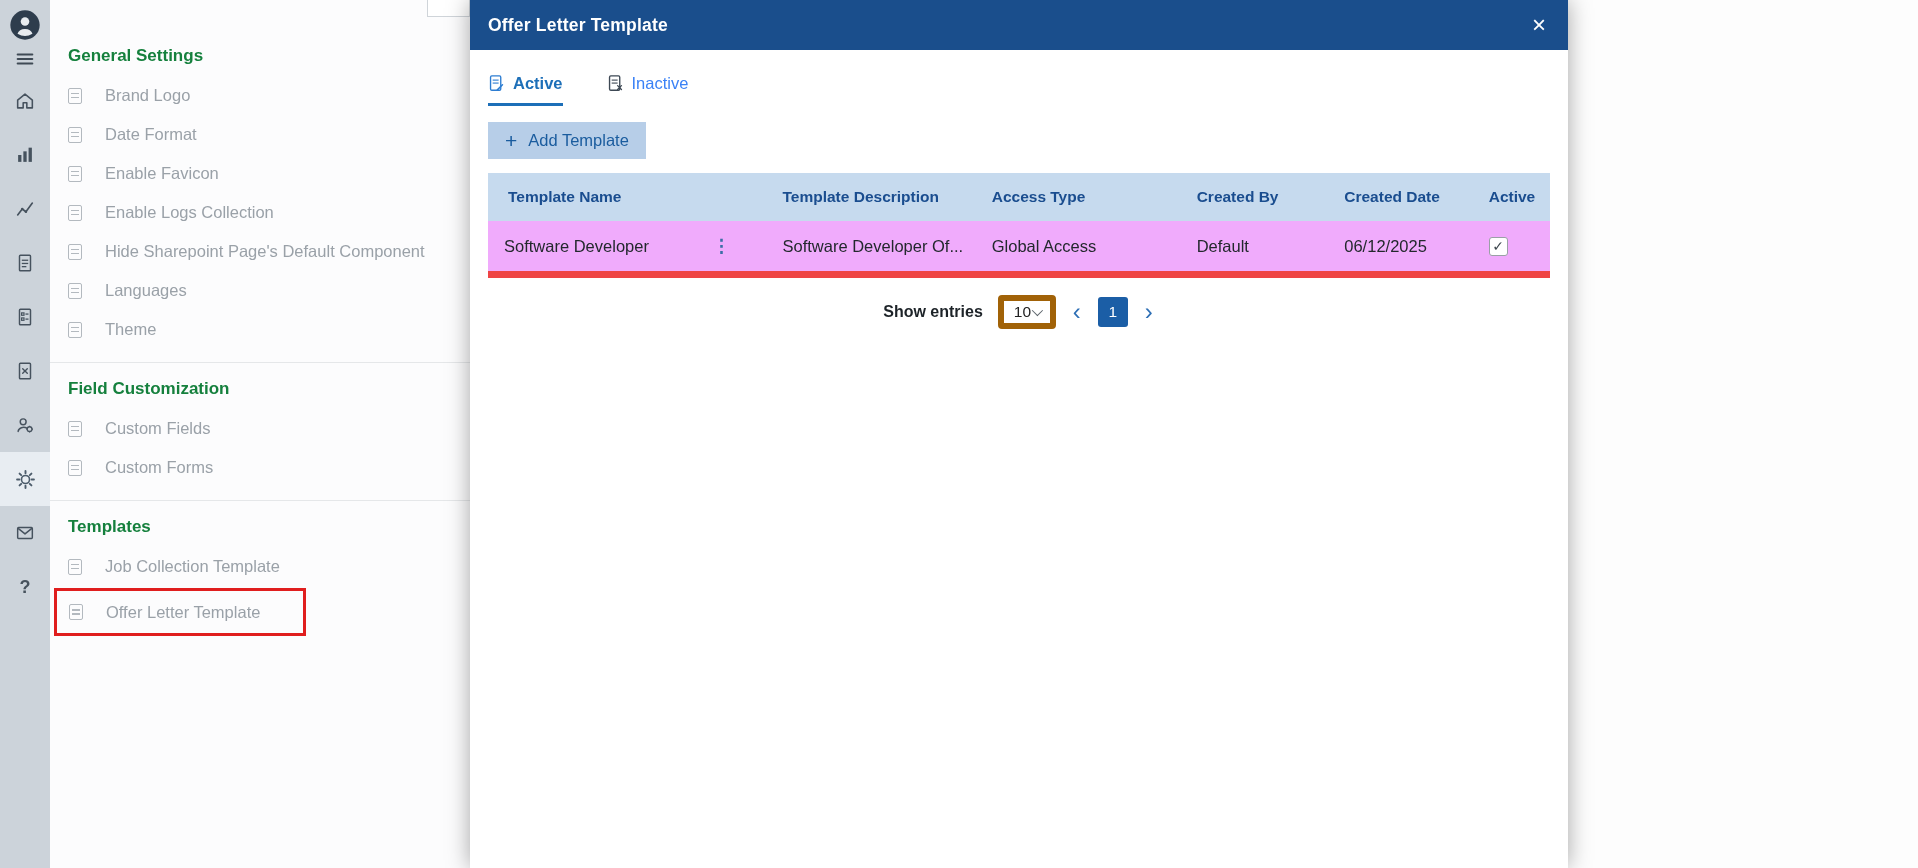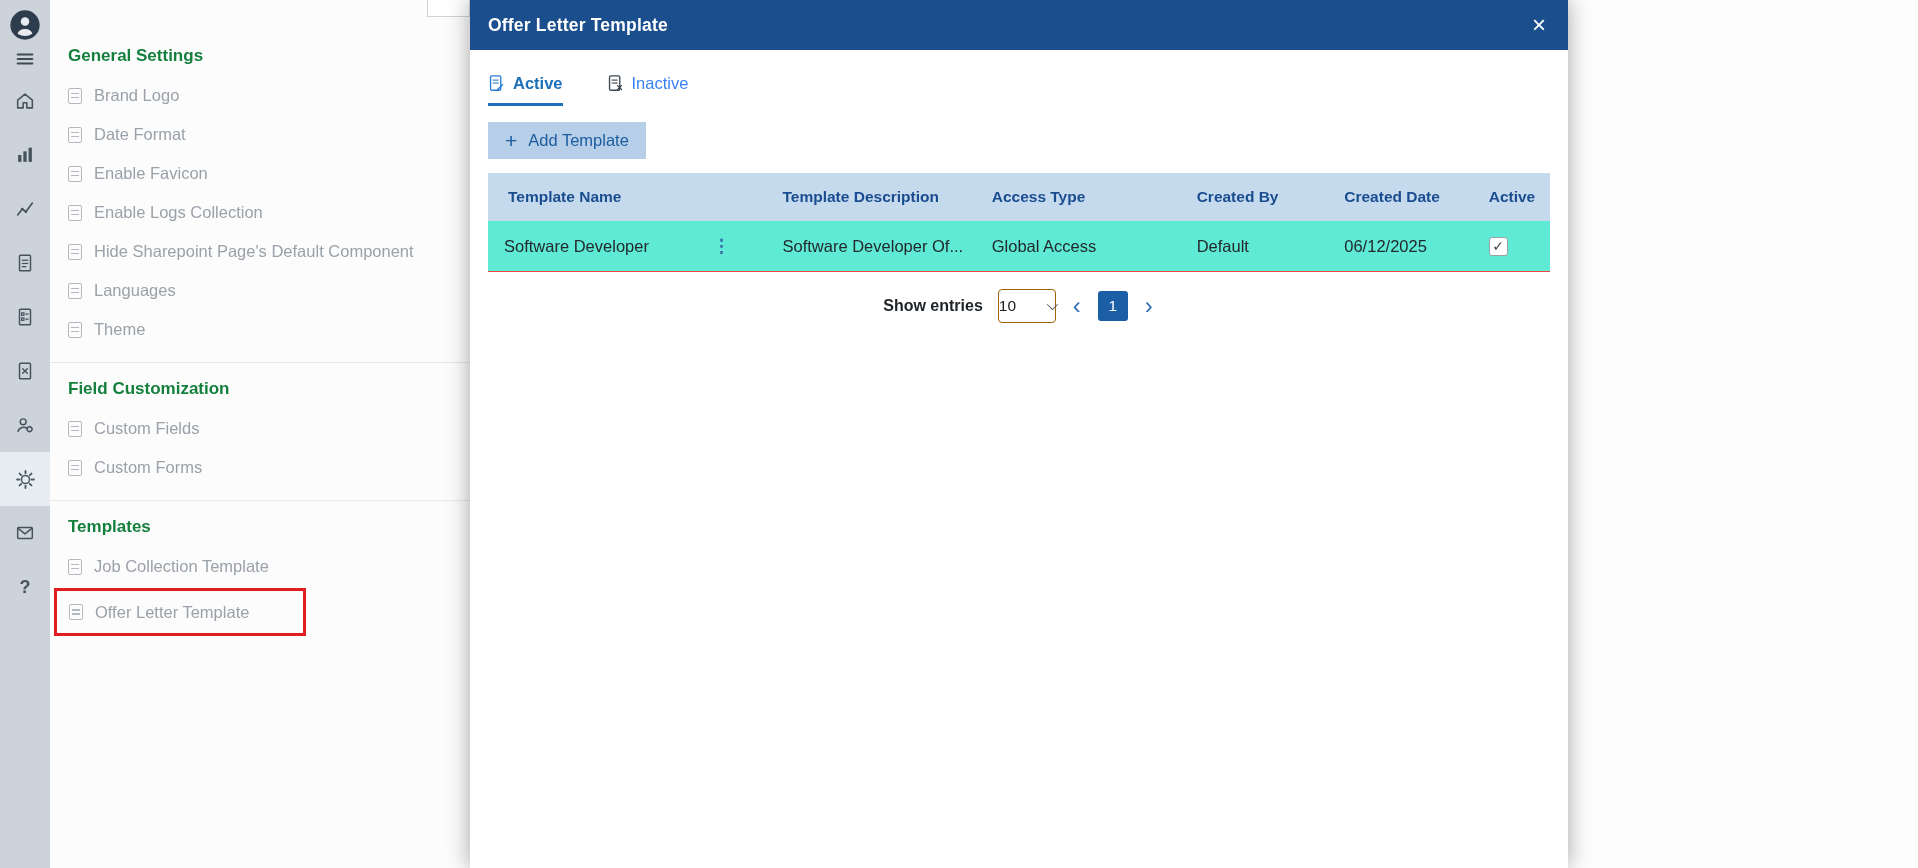--- a/index.html
+++ b/index.html
@@ -14,21 +14,21 @@
   .rail-slot.small { height:30px; }
   .rail-slot.avatar-slot { height:44px; padding-top:6px; }
   .rail-slot.active { background:#e8edf2; }
   .rail svg { display:block; }
   .help-glyph { font-size:18px; font-weight:bold; color:#47525d; }
 
   
   .settings { position:absolute; left:50px; top:0; width:420px; height:100%;
     background:#fcfcfd; padding-top:46px; white-space:nowrap; overflow:hidden; }
   .section-title { color:#15803d; font-weight:bold; font-size:17px; margin:0 0 10px 18px; }
-  .s-item { display:flex; align-items:center; gap:12px; height:39px; padding-left:18px;
+  .s-item { display:flex; align-items:center; gap:23px; height:39px; padding-left:18px;
     color:#9aa1a8; font-size:16.5px; }
   .s-icon { width:14px; height:16px; border:1.5px solid #b3b9bf; border-radius:2px;
     flex:none; position:relative; }
   .s-icon::before { content:""; position:absolute; left:2px; right:2px; top:4px;
     height:1.5px; background:#b3b9bf; box-shadow:0 4px 0 #b3b9bf; }
   .divider { border:none; border-top:1px solid #e5e7e9; margin:13px 0 16px 0; }
   .redbox { border:3px solid #e01e1e; margin:2px 0 0 4px; width:252px; }
   .redbox .s-item { padding-left:12px; height:42px; }
   .partial-field { position:absolute; left:427px; top:0; width:43px; height:17px;
     background:#fff; border:1px solid #cfd4d9; border-top:none; }
@@ -51,34 +51,34 @@
     background:#b7cee8; color:#1a5c9e; font-size:16.5px; padding:8px 17px;
     border:none; cursor:pointer; font-family:inherit; }
   .add-btn .plus { font-size:21px; line-height:1; font-weight:normal; }
 
   .table-wrap { margin:6px 18px 0 18px; }
   table { width:100%; border-collapse:collapse; }
   thead th { background:#c6daee; color:#1a4d8f; text-align:left; font-size:15.5px;
     font-weight:bold; padding:15px 12px; }
   thead th:first-child { padding-left:20px; }
   tbody td { padding:14px 12px; color:#23282d; font-size:16.5px;
-    border-bottom:1px solid #ef4444; background:#5eead4; }
+    border-bottom:7px solid #ef4444; background:#f0abfc; }
   tbody td:first-child { padding-left:16px; }
   .name-cell { display:flex; align-items:center; justify-content:space-between;
     padding-right:28px; }
   .kebab { color:#3b6ea5; font-size:18px; font-weight:bold; cursor:pointer; }
   .cb { width:19px; height:19px; border:1.5px solid #9aa0a6; border-radius:3px;
     display:flex; align-items:center; justify-content:center; color:#3d464e;
     font-size:14px; background:#fff; cursor:pointer; }
 
   .pagebar { display:flex; align-items:center; justify-content:center; gap:15px;
     margin:17px 18px 0 18px; }
   .show-entries { font-weight:bold; color:#1d2328; font-size:16px; }
-  .page-size { width:58px; height:34px; border:1px solid #a16207; border-radius:4px;
-    display:flex; align-items:center; justify-content:space-between; padding:0 0;
+  .page-size { width:58px; height:34px; border:6px solid #a16207; border-radius:4px;
+    display:flex; align-items:center; justify-content:space-between; padding:0 10px;
     color:#222; font-size:15.5px; cursor:pointer; background:#fff; }
   .chev-down { width:8px; height:8px; border-right:1.7px solid #5c646b;
     border-bottom:1.7px solid #5c646b; transform:rotate(45deg) translateY(-2px); }
   .pg-arrow { color:#2e6fb5; font-size:24px; line-height:1; cursor:pointer; padding:0 2px; }
   .page-num { width:30px; height:30px; background:#1b5ea6; color:#fff; display:flex;
     align-items:center; justify-content:center; border-radius:3px; font-size:15.5px;
     cursor:pointer; }
 </style>
 </head>
 <body>

